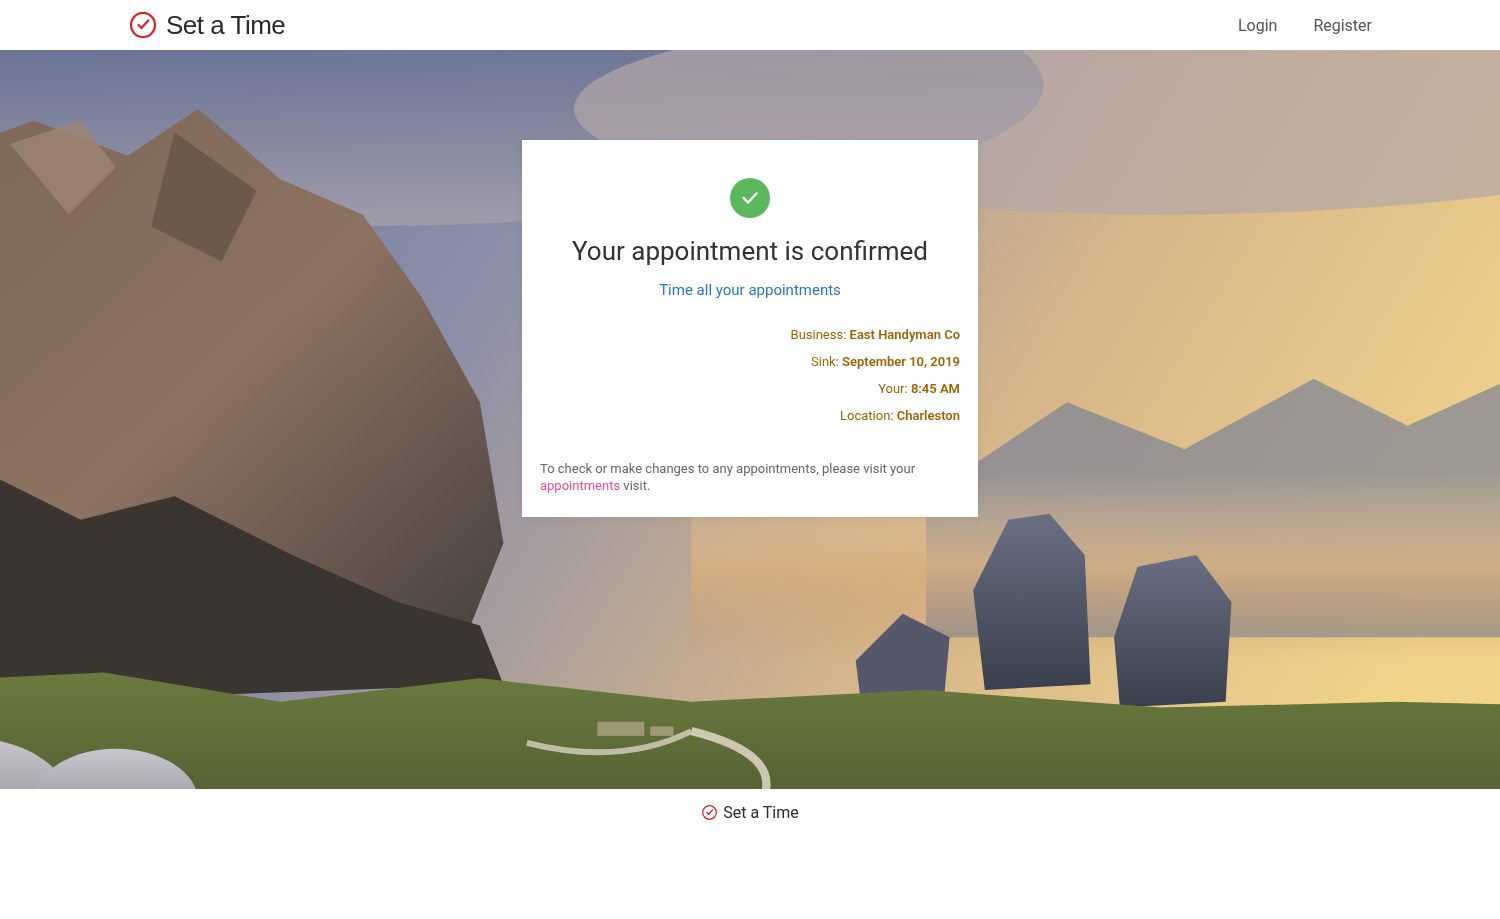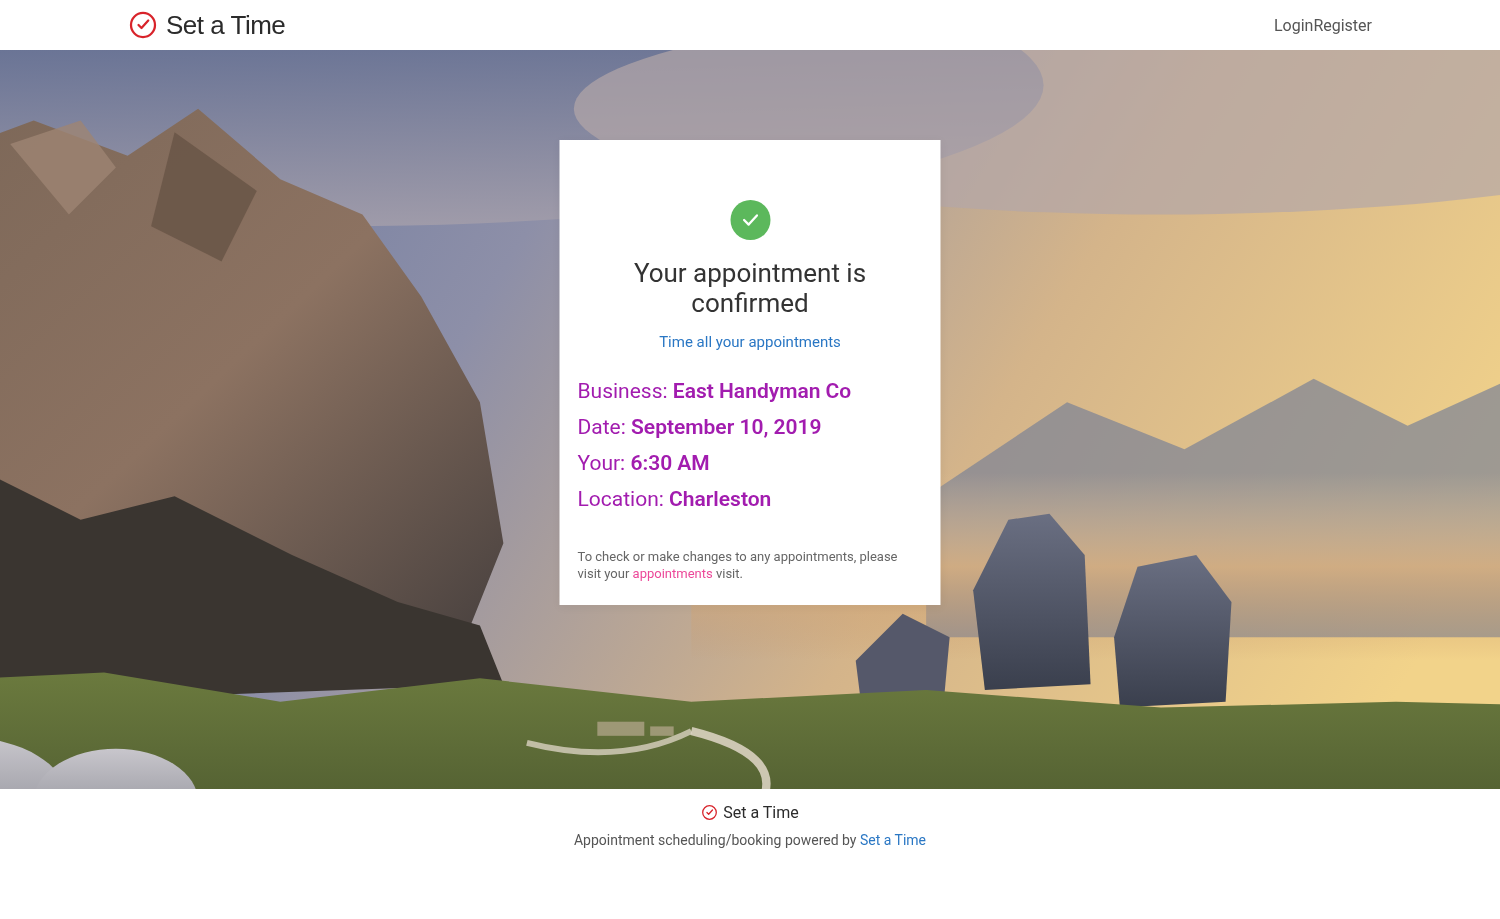--- a/index.html
+++ b/index.html
@@ -32,20 +32,21 @@
     }
     .logo-text {
       font-size: 26px;
       font-weight: 400;
       color: #2b2b2b;
       letter-spacing: -0.5px;
       font-family: -apple-system, "Helvetica Neue", Helvetica, Arial, sans-serif;
     }
     .nav {
       display: flex;
+      gap: 36px;
     }
     .nav a {
       color: #555;
       text-decoration: none;
       font-size: 16px;
     }
     .hero {
       position: absolute;
       top: 50px;
       left: 0;
@@ -56,23 +57,23 @@
     .bg-svg {
       width: 100%;
       height: 100%;
       display: block;
     }
     .card {
       position: absolute;
       top: 90px;
       left: 50%;
       transform: translateX(-50%);
-      width: 381px;
+      width: 456px;
       background: #fff;
-      padding: 60px 18px 22px;
+      padding: 38px 18px 22px;
       text-align: center;
       box-shadow: 0 2px 10px rgba(0,0,0,0.05);
     }
     .check-circle {
       width: 40px;
       height: 40px;
       border-radius: 50%;
       background: #5cb85c;
       margin: 0 auto 18px;
       display: flex;
@@ -90,23 +91,24 @@
       color: #2a77c4;
       text-decoration: none;
       font-size: 15px;
       display: inline-block;
       margin-bottom: 28px;
     }
     .details {
       text-align: left;
     }
     .detail-row {
-      font-size: 21px;
-      color: #a21caf;
+      font-size: 13px;
+      color: #a16207;
       margin-bottom: 12px;
+      text-align: right;
     }
     .detail-row .value { font-weight: 600; }
     .note {
       text-align: left;
       font-size: 13px;
       color: #666;
       margin-top: 38px;
       line-height: 1.3;
     }
     .note a { color: #ec4899; text-decoration: none; }
@@ -228,34 +230,31 @@
   <div class="card">
     <div class="check-circle">
       <svg viewBox="0 0 24 24">
           <path d="M5 12 L10 17 L19 7" fill="none" stroke="#fff" stroke-width="2.5" stroke-linecap="round" stroke-linejoin="round"></path>
         </svg>
     </div>
     <h1>Your appointment is confirmed</h1>
     <a href="#" class="view-link">Time all your appointments</a>
     <div class="details">
       <div class="detail-row"><span>Business: </span><span class="value">East Handyman Co</span></div>
-      <div class="detail-row"><span>Date: </span><span class="value">September 10, 2019</span></div>
-      <div class="detail-row"><span>Your: </span><span class="value">6:30 AM</span></div>
+      <div class="detail-row"><span>Sink: </span><span class="value">September 10, 2019</span></div>
+      <div class="detail-row"><span>Your: </span><span class="value">8:45 AM</span></div>
       <div class="detail-row"><span>Location: </span><span class="value">Charleston</span></div>
     </div>
     <div class="note">
       <span>To check or make changes to any appointments, please visit your </span><a href="#">appointments</a><span> visit.</span>
     </div>
   </div>
 
   <div class="footer">
     <div class="footer-logo">
       <svg class="footer-logo-icon" viewBox="0 0 40 40">
         <circle cx="20" cy="20" r="16" fill="none" stroke="#d8232a" stroke-width="3"></circle>
         <path d="M14 20 L18 24 L27 14" fill="none" stroke="#d8232a" stroke-width="3" stroke-linecap="round" stroke-linejoin="round"></path>
       </svg>
       <span class="footer-logo-text">Set a Time</span>
     </div>
-    <div class="footer-text">
-      <span>Appointment scheduling/booking powered by </span><a href="#">Set a Time</a>
-    </div>
   </div>
 </div>
 
 </body></html>

